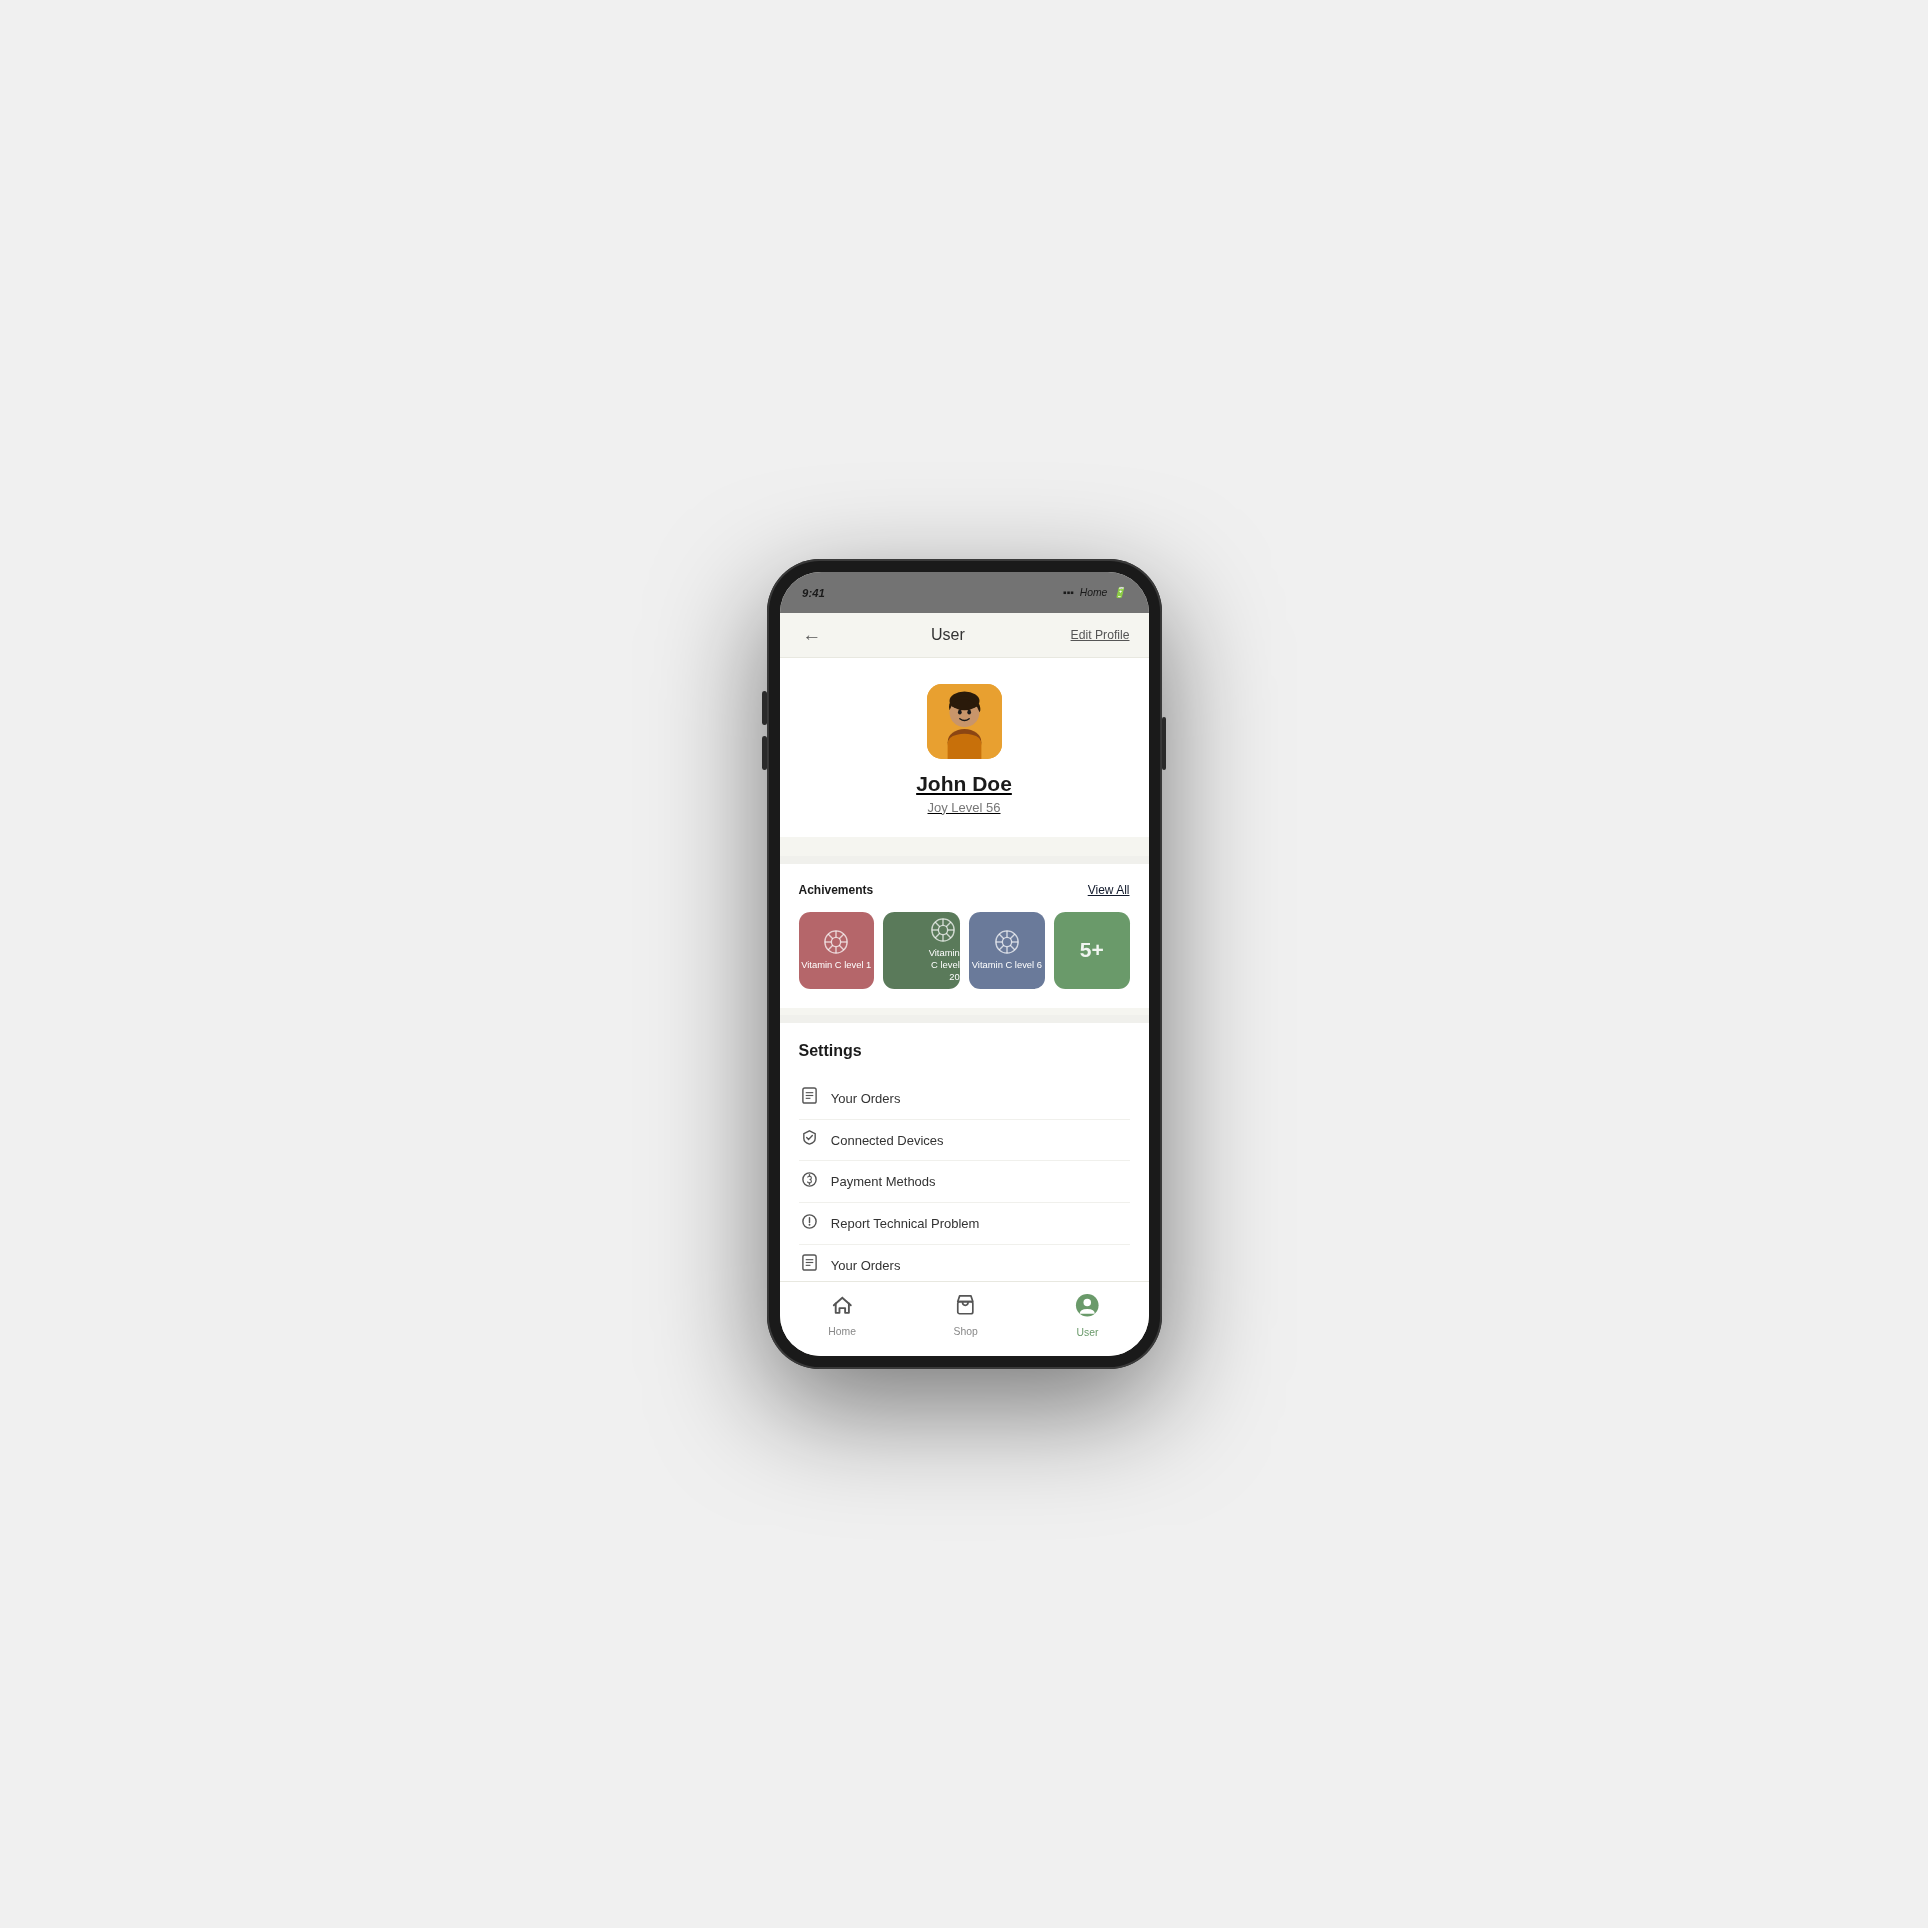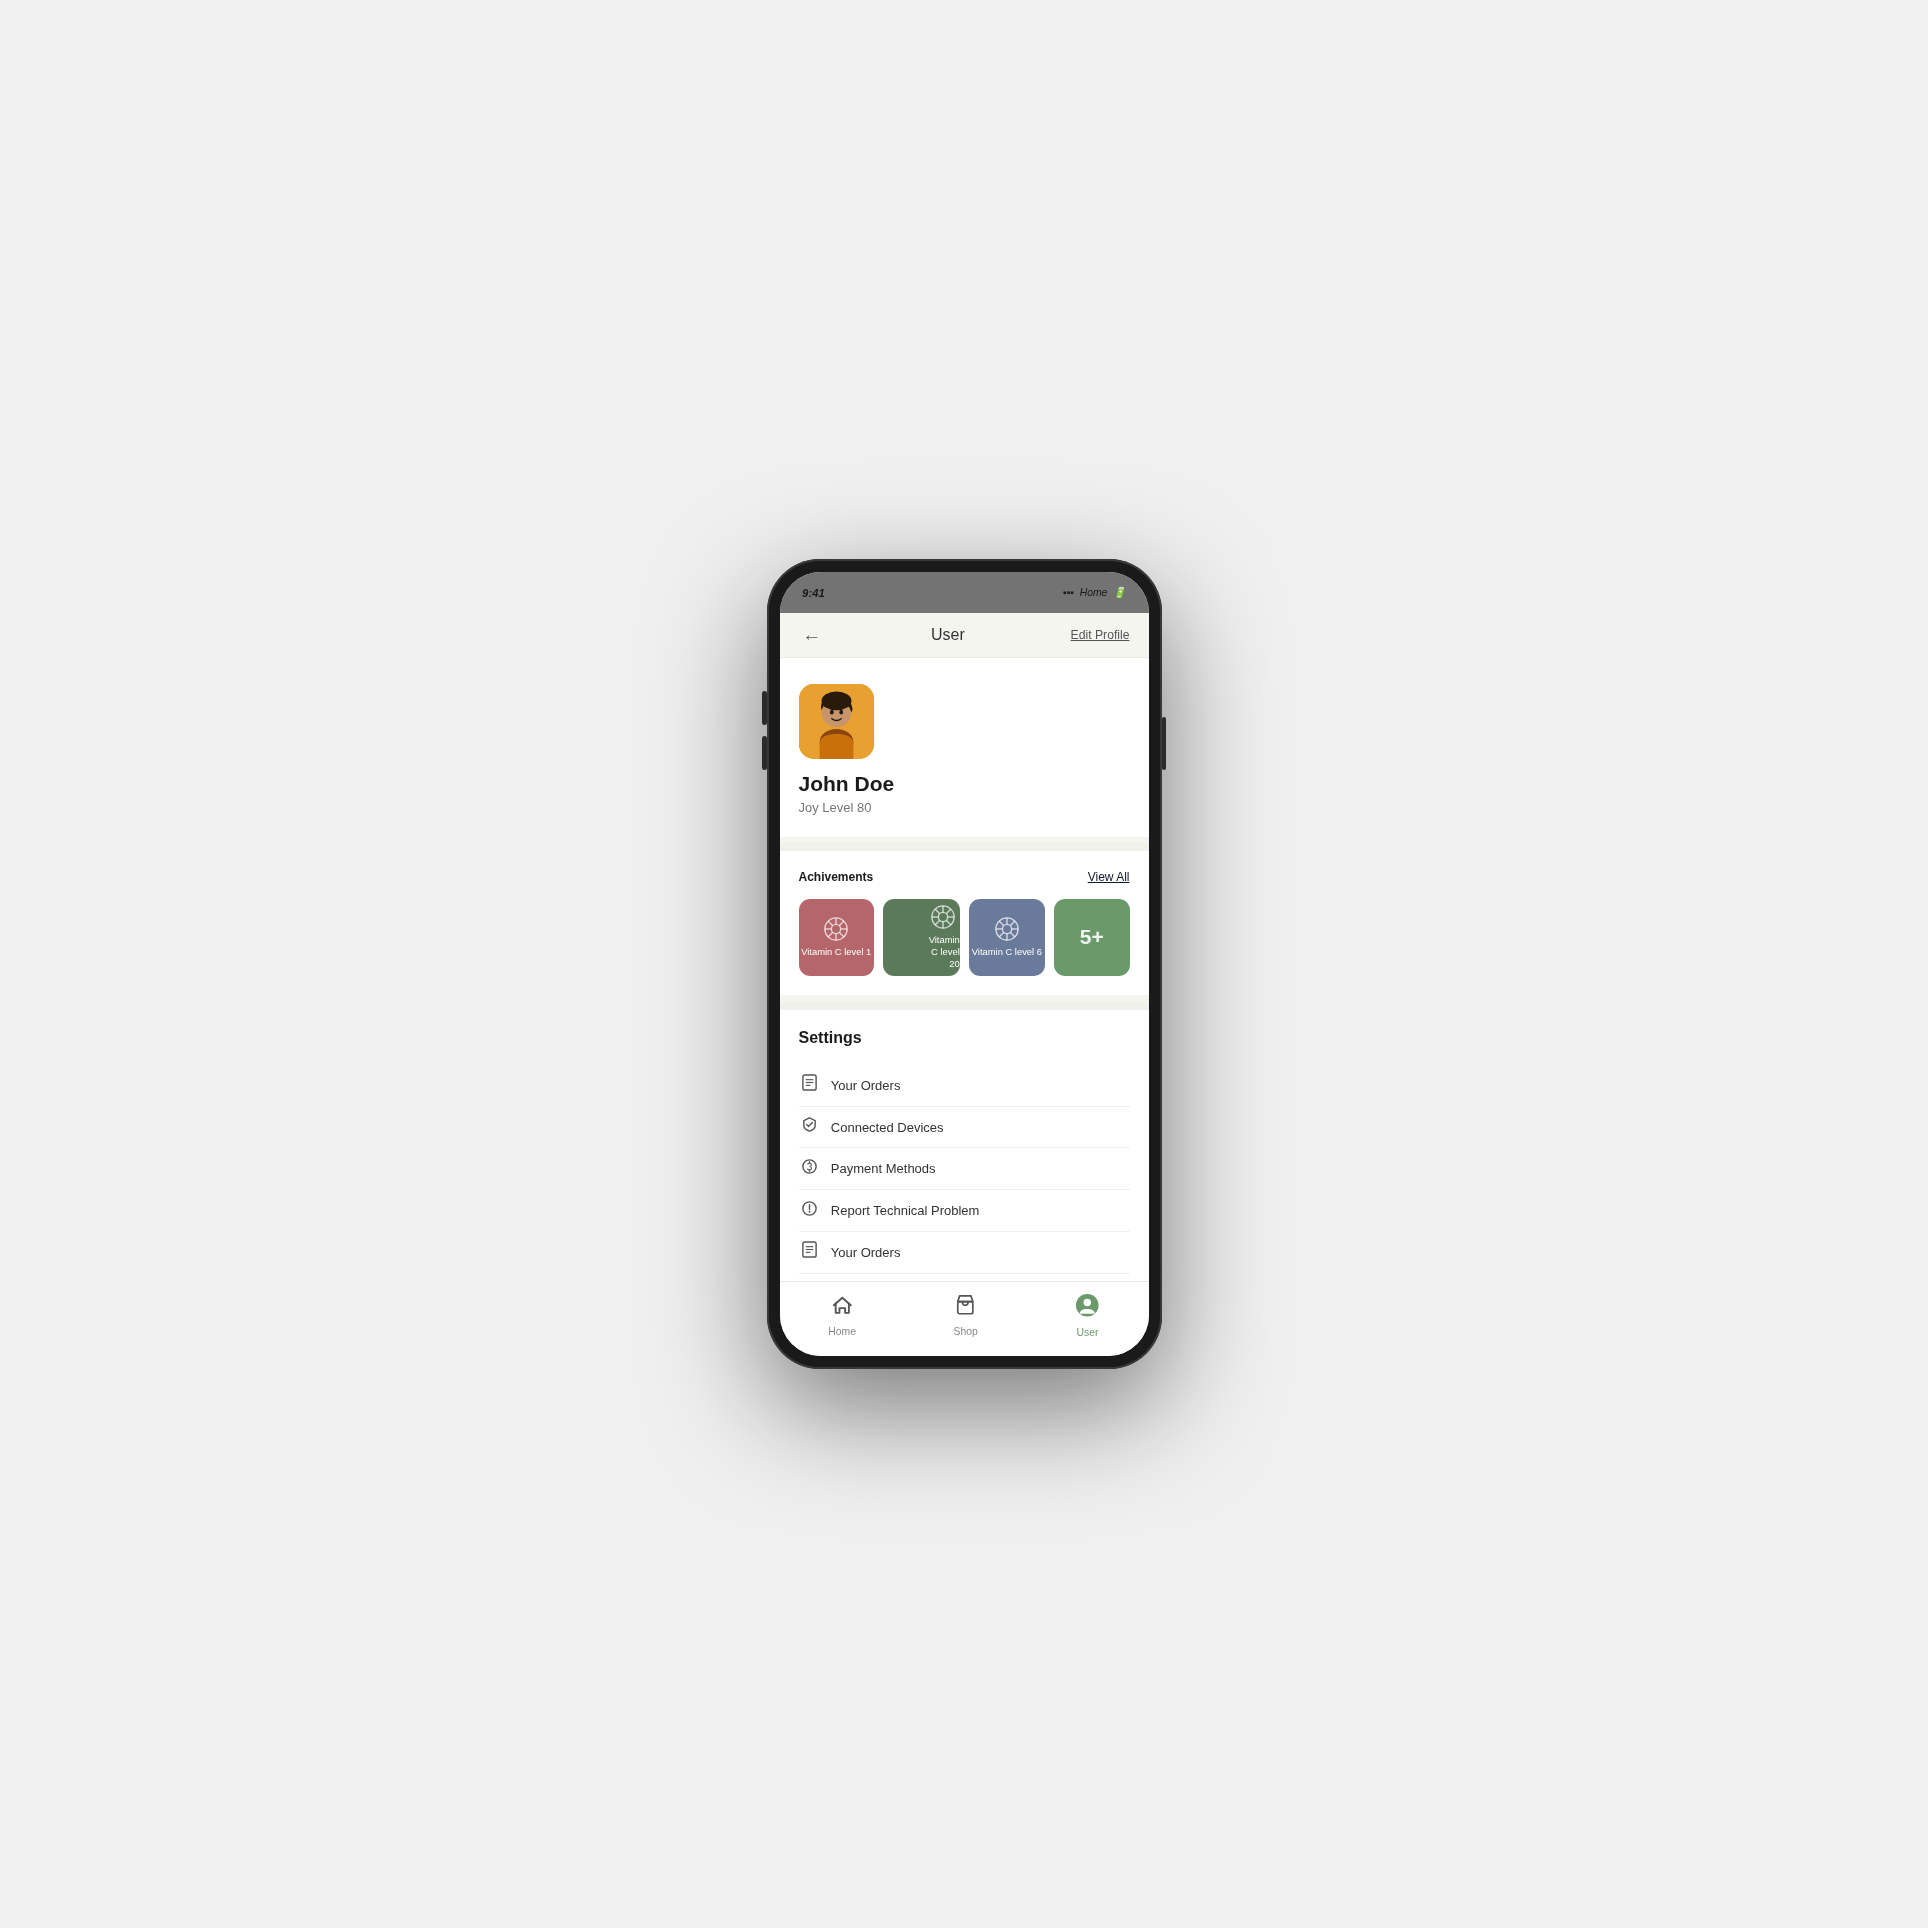--- a/index.html
+++ b/index.html
@@ -122,23 +122,24 @@
       overflow-x: hidden;
     }
 
     .scroll-content::-webkit-scrollbar { display: none; }
 
     
     .profile-section {
       background: #fff;
       display: flex;
       flex-direction: column;
-      align-items: flex-start;
+      align-items: center;
       padding: 26px 19px 22.6px;
-      margin-bottom: 6px;
+      margin-bottom: 19px;
+      text-decoration: underline;
     }
 
     .avatar-wrapper {
       width: 75px;
       height: 75px;
       border-radius: 15px;
       overflow: hidden;
       margin-bottom: 13px;
       background: #e8a030;
       display: flex;
@@ -386,21 +387,21 @@
               <path d="M24 28 Q22 20 28 16 Q35 12 45 14 Q52 16 56 22 Q58 28 56 30 Q52 18 40 16 Q28 16 24 28Z" fill="#2a1a0a"></path>
 
               <ellipse cx="35" cy="30" rx="2" ry="2.5" fill="#1a1a1a"></ellipse>
               <ellipse cx="45" cy="30" rx="2" ry="2.5" fill="#1a1a1a"></ellipse>
               <path d="M35 37 Q40 41 45 37" stroke="#1a1a1a" stroke-width="1.5" fill="none" stroke-linecap="round"></path>
 
               <path d="M22 64 Q22 56 32 54 Q40 52 48 54 Q58 56 58 64 L58 80 L22 80Z" fill="#c8700a"></path>
             </svg>
           </div>
           <div class="user-name">John Doe</div>
-          <div class="joy-level">Joy Level 80</div>
+          <div class="joy-level">Joy Level 56</div>
         </div>
 
         <div class="section-divider"></div>
 
         <div class="achievements-section">
           <div class="section-header">
             <span class="section-title">Achivements</span>
             <span class="view-all-link">View All</span>
           </div>
           <div class="achievements-grid">

